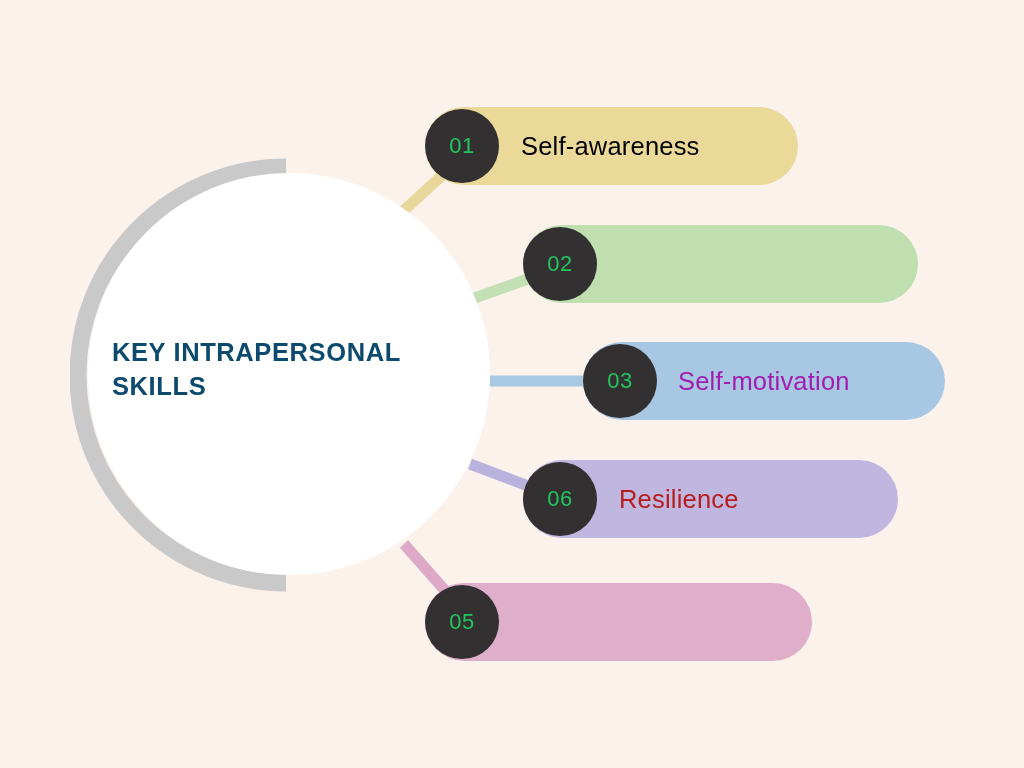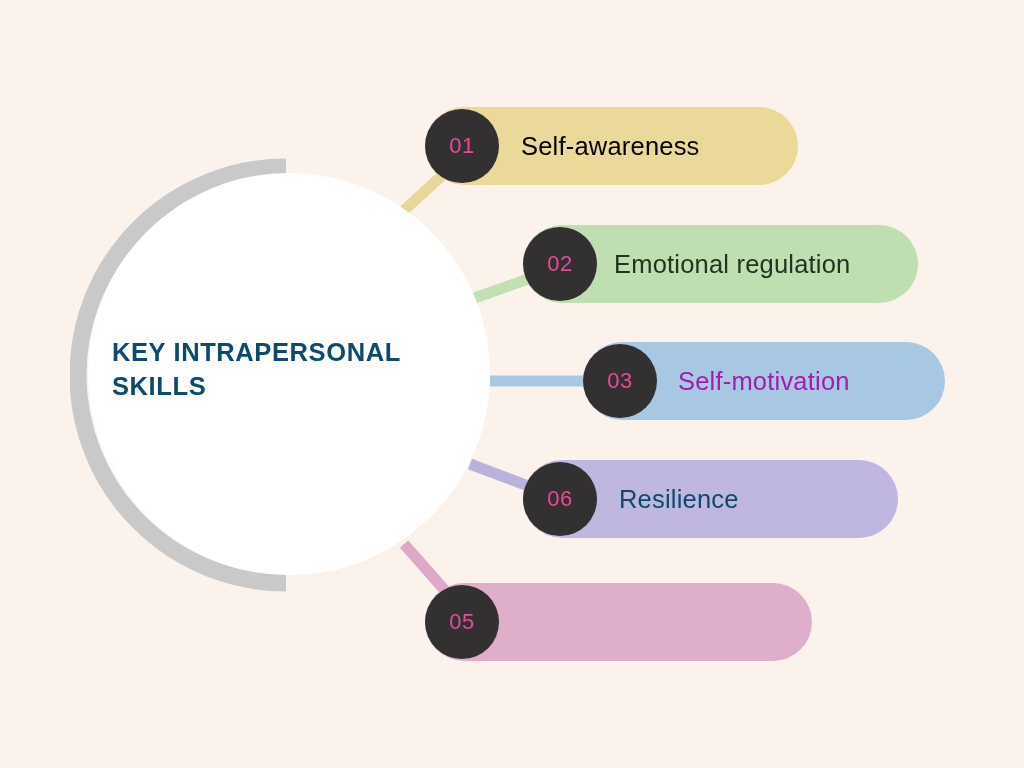--- a/index.html
+++ b/index.html
@@ -58,21 +58,21 @@
     letter-spacing: 0.2px;
     white-space: nowrap;
   }
   .badge {
     position: absolute;
     width: 74px; height: 74px;
     top: 2px;
     border-radius: 50%;
     background: #323030;
     display: flex; align-items: center; justify-content: center;
-    color: #ec4899;
+    color: #22c55e;
     font-size: 22px;
     letter-spacing: 0.5px;
   }
 </style>
 </head>
 <body>
 
 <div id="canvas">
 
   <svg class="svg-layer" viewBox="0 0 1024 768">
@@ -97,37 +97,36 @@
       <span>01</span>
     </div>
     <div class="pill-label" style="left:96px; color:#000000;">Self-awareness</div>
   </div>
 
   <div class="row" style="left:523px; top:225px; width:395px;">
     <div class="pill" style="width:395px; background:#bfdfb0;"></div>
     <div class="badge" style="left:0px; background:#323030;">
       <span>02</span>
     </div>
-    <div class="pill-label" style="left:91px; color:#213421;">Emotional regulation</div>
   </div>
 
   <div class="row" style="left:583px; top:342px; width:362px;">
     <div class="pill" style="width:362px; background:#a8c7e3;"></div>
     <div class="badge" style="left:0px; background:#323030;">
       <span>03</span>
     </div>
     <div class="pill-label" style="left:95px; color:#a21caf;">Self-motivation</div>
   </div>
 
   <div class="row" style="left:523px; top:460px; width:375px;">
     <div class="pill" style="width:375px; background:#bfb7e0;"></div>
     <div class="badge" style="left:0px; background:#323030;">
       <span>06</span>
     </div>
-    <div class="pill-label" style="left:96px; color:#0c4a6e;">Resilience</div>
+    <div class="pill-label" style="left:96px; color:#b91c1c;">Resilience</div>
   </div>
 
   <div class="row" style="left:425px; top:583px; width:387px;">
     <div class="pill" style="width:387px; background:#dfaecb;"></div>
     <div class="badge" style="left:0px; background:#323030;">
       <span>05</span>
     </div>
   </div>
 
 </div>

